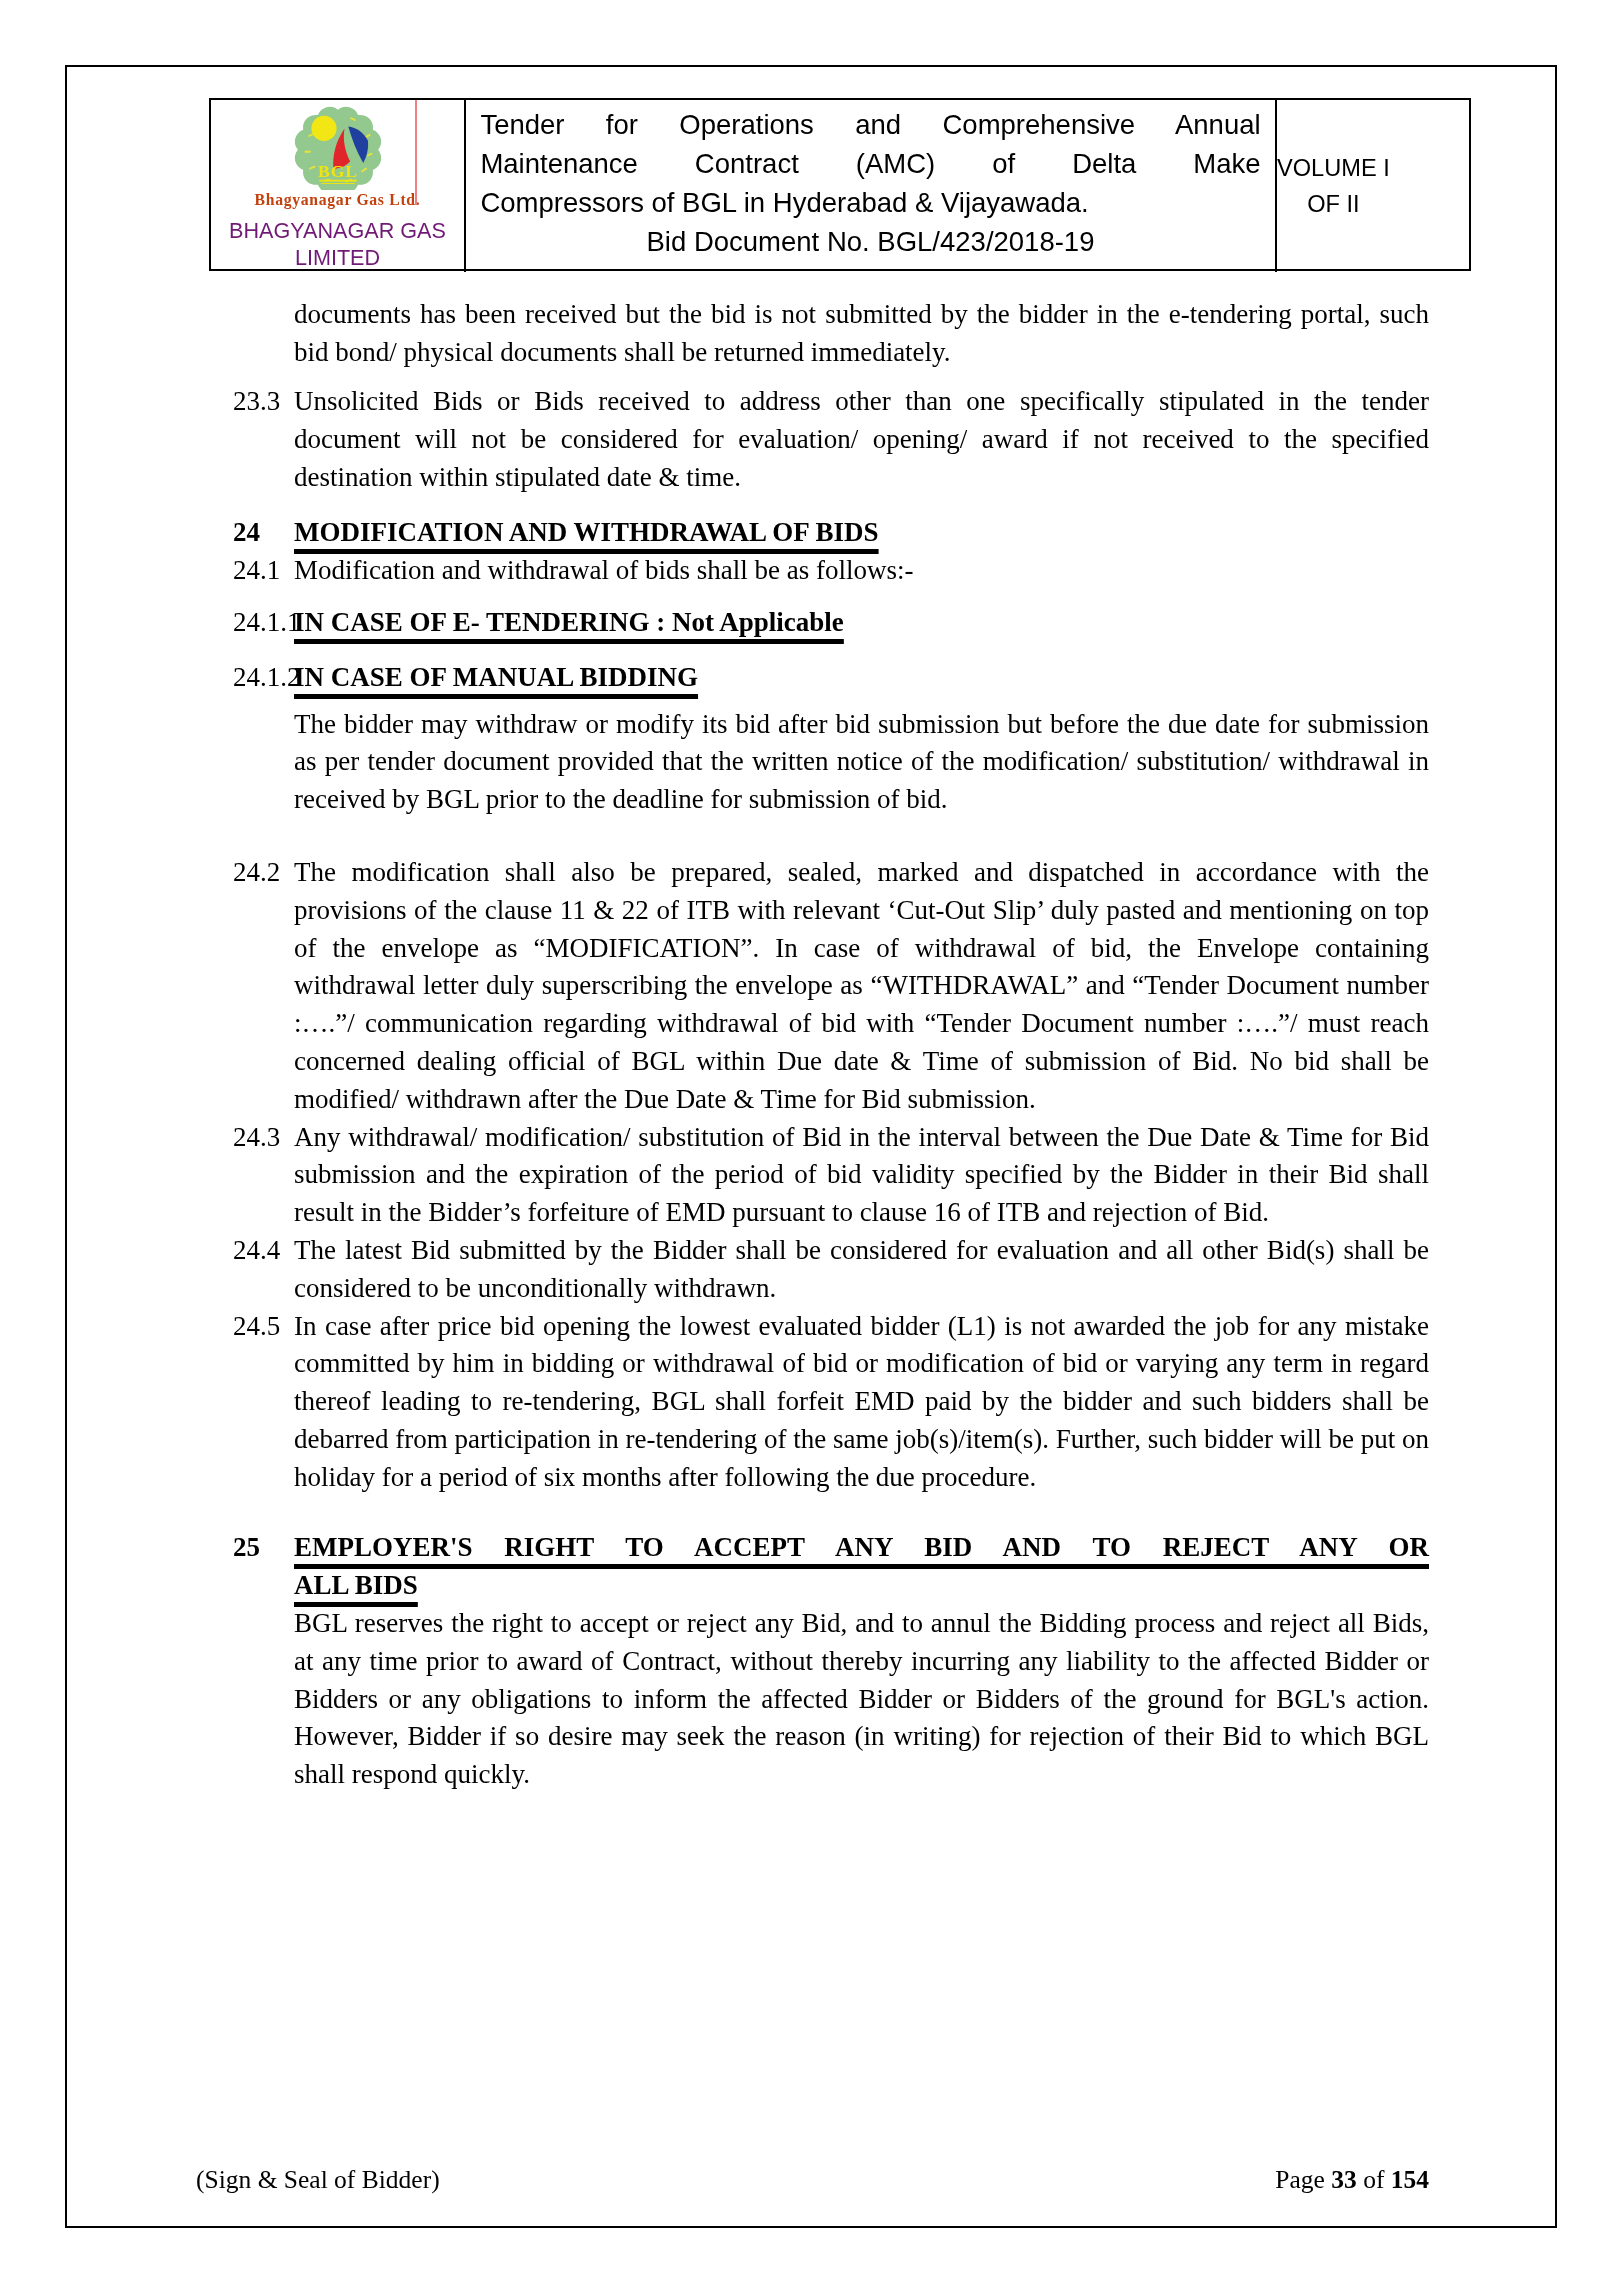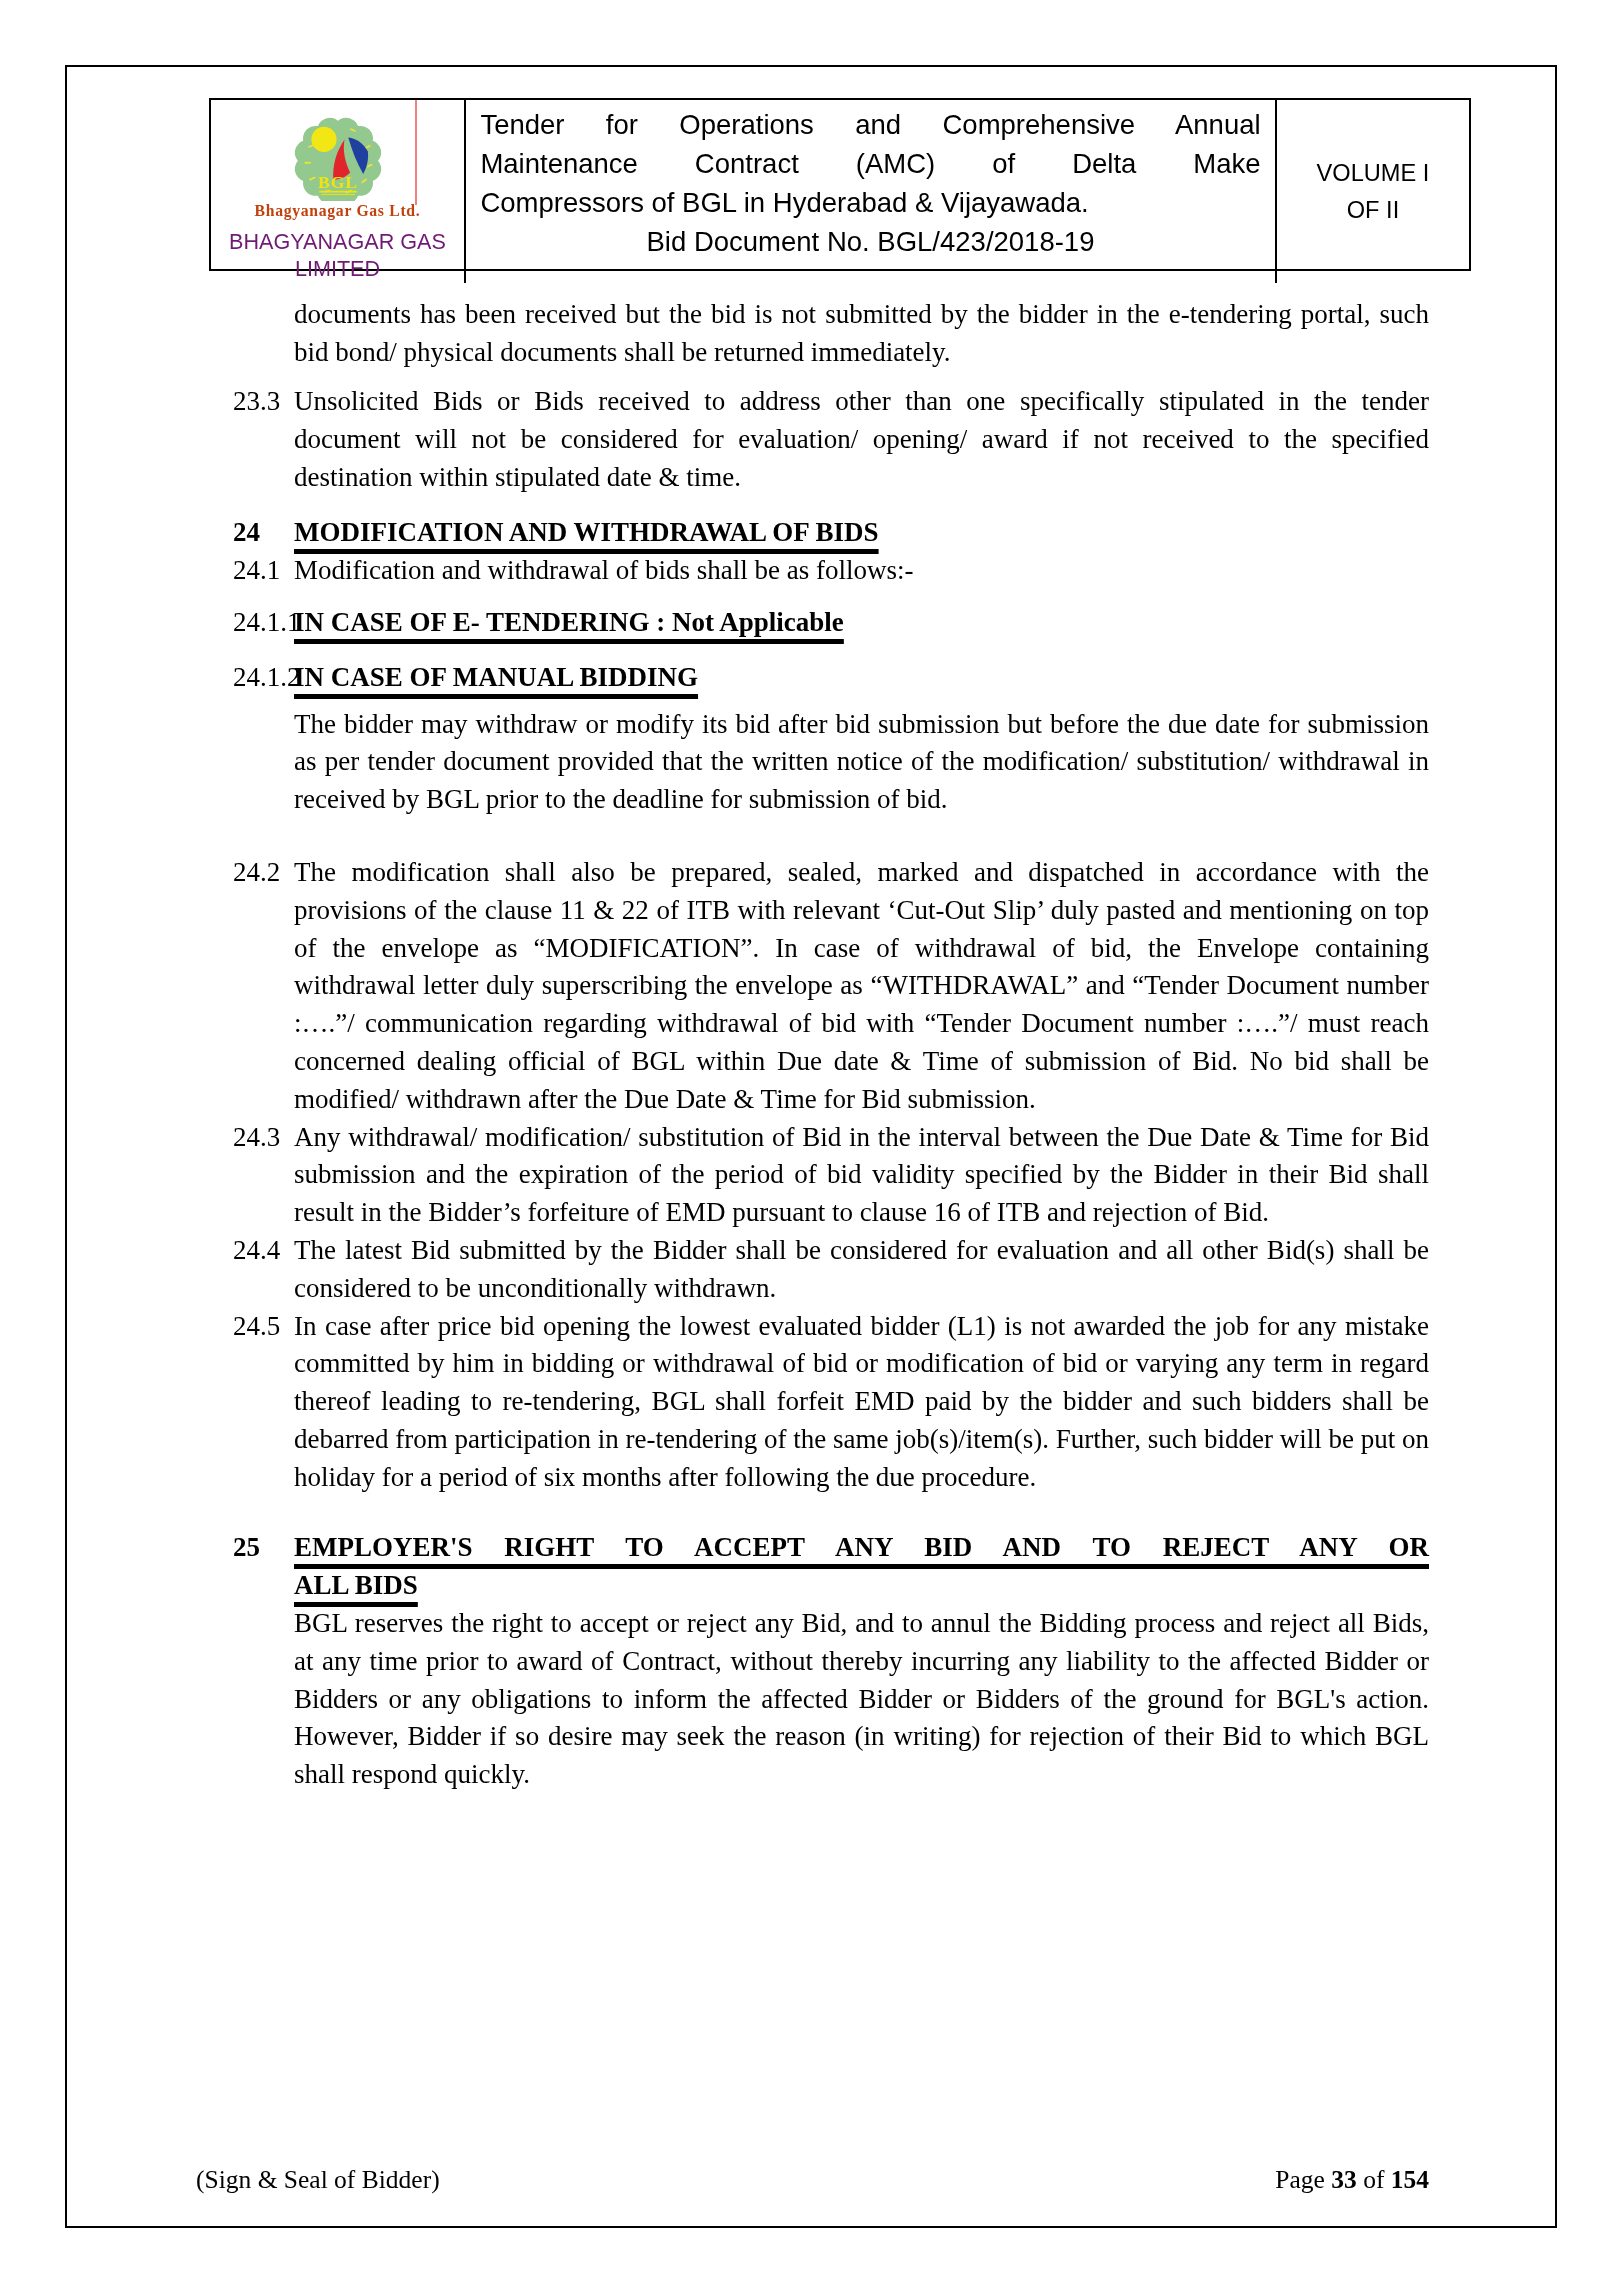--- a/index.html
+++ b/index.html
@@ -19,21 +19,21 @@
   .header-table{
     position:absolute;left:209px;top:98px;width:1262px;height:173px;
     border:2.6px solid #000;box-sizing:border-box;
     display:grid;grid-template-columns:255px 811px 1fr;
     background:#fff;
   }
   .cell{box-sizing:border-box;}
   .cell-logo{
     border-right:2.6px solid #000;position:relative;
     display:flex;flex-direction:column;align-items:center;
-    padding-top:17px;
+    padding-top:6px;
   }
   .logo-redline{
     position:absolute;right:47px;top:0;width:2px;height:105px;background:#f08080;
   }
   .logo-caption{
     font-family:"Liberation Serif", serif;font-weight:bold;
     font-size:15.7px;color:#c2410c;margin-top:1.3px;letter-spacing:0.7px;
   }
   .company-name{
     font-family:"Liberation Sans", sans-serif;
@@ -43,21 +43,21 @@
   .cell-title{
     border-right:2.6px solid #000;
     font-family:"Liberation Sans", sans-serif;
     font-size:27.5px;line-height:39px;
     padding:5.2px 14.4px 0 14.4px;
   }
   .title-line{white-space:normal;}
   .title-justify{text-align:justify;text-align-last:justify;}
   .title-center{text-align:center;}
   .cell-volume{
-    display:flex;align-items:center;justify-content:center;
+    display:flex;align-items:center;justify-content:flex-start;
     font-family:"Liberation Sans", sans-serif;
     font-size:23.6px;line-height:1.55;text-align:center;
   }
   
   .content{
     position:absolute;left:196px;top:296px;width:1233px;
     font-size:27px;line-height:1.4;
   }
   .block{
     display:grid;grid-template-columns:98px 1fr;align-items:start;

